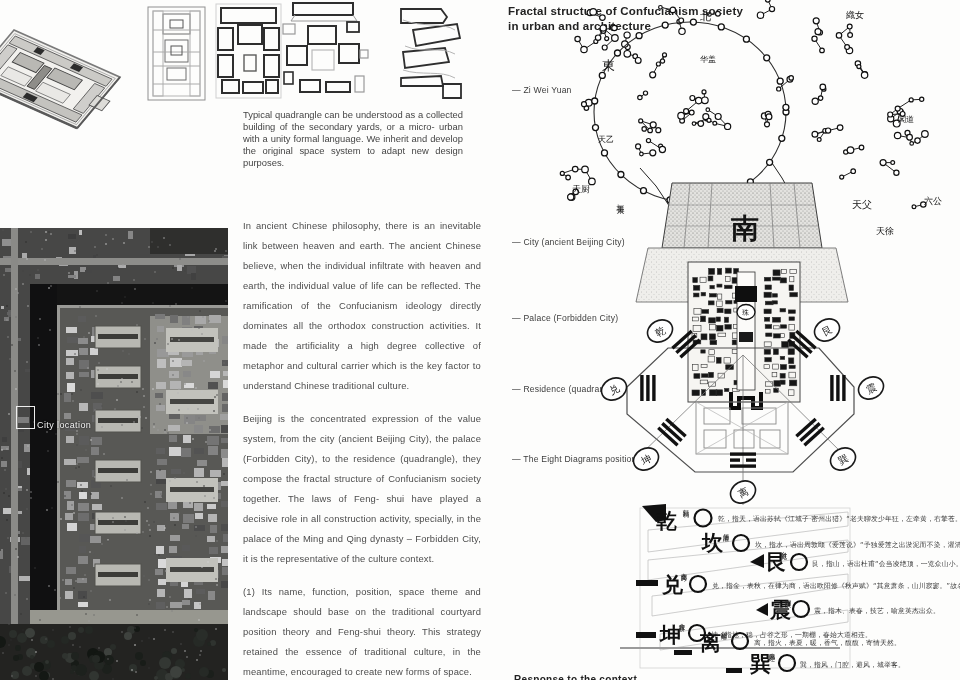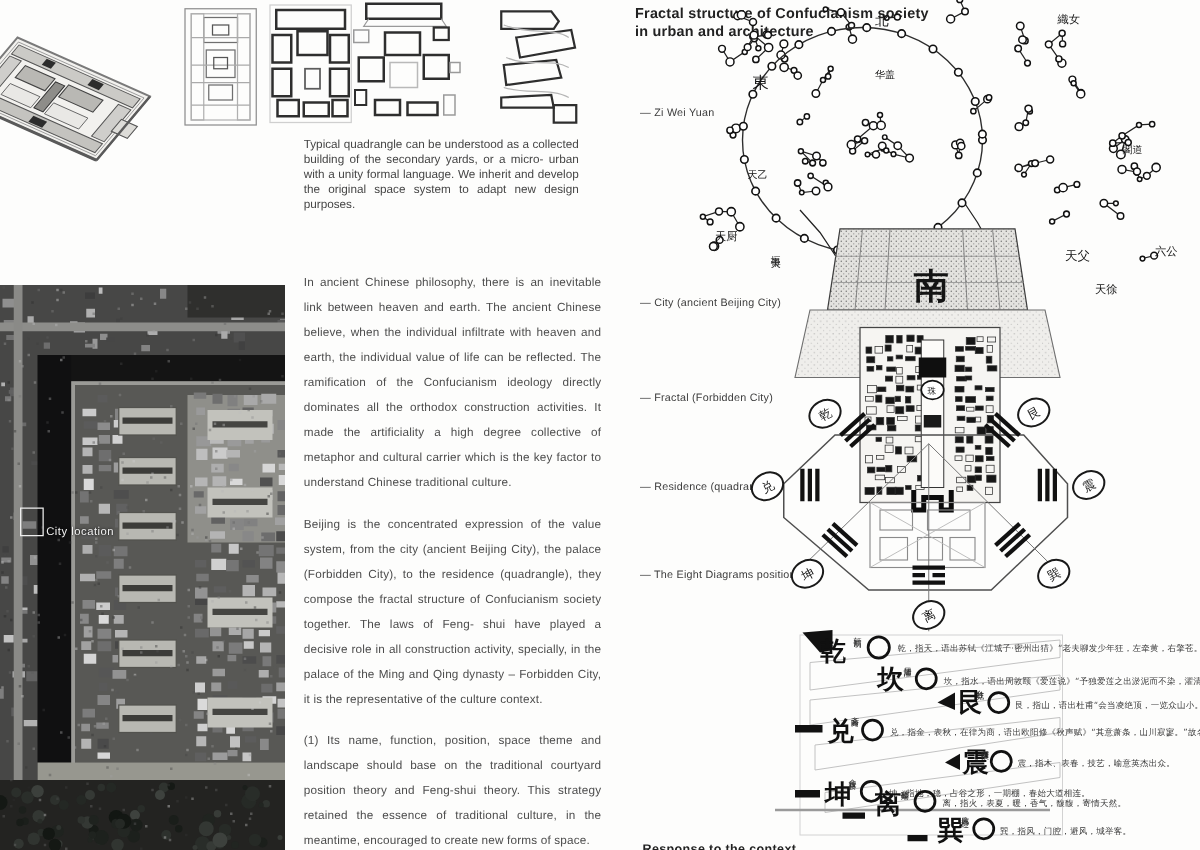--- a/index.html
+++ b/index.html
@@ -786,21 +786,21 @@
   <div class="para" style="margin-top:13px">Beijing is the concentrated expression of the value system, from the city (ancient Beijing City), the palace (Forbidden City), to the residence (quadrangle), they compose the fractal structure of Confucianism society together. The laws of Feng- shui have played a decisive role in all construction activity, specially, in the palace of the Ming and Qing dynasty –  Forbidden City, it is the representative of the culture context.</div>
   <div class="para" style="margin-top:13px">(1) Its name, function, position, space theme and landscape should base on the traditional courtyard position theory and Feng-shui theory. This strategy retained the essence of traditional culture, in the meantime, encouraged to create new forms of space.</div>
 </div>
 
 <div class="abs rtitle" style="left:508px;top:4px">
   <div>Fractal structure of Confucianism society</div>
   <div>in urban and architecture</div>
 </div>
 <div class="abs laylab" style="left:512px;top:85px">—  Zi Wei Yuan</div>
 <div class="abs laylab" style="left:512px;top:237px">—  City (ancient Beijing City)</div>
-<div class="abs laylab" style="left:512px;top:313px">—  Fractal (Forbidden City)</div>
+<div class="abs laylab" style="left:512px;top:313px">—  Palace (Forbidden City)</div>
 <div class="abs laylab" style="left:512px;top:384px">—  Residence (quadrangle)</div>
 <div class="abs laylab" style="left:512px;top:454px">—  The Eight Diagrams position</div>
 <div class="abs resp" style="left:514px;top:656px">Response to the context</div>
 
 <svg class="abs" id="rdiag" style="left:480px;top:0" width="480" height="680" viewBox="480 0 480 680">
   <defs>
     <pattern id="stip" width="4" height="4" patternUnits="userSpaceOnUse">
       <rect width="4" height="4" fill="#e3e2df"></rect>
       <circle cx="1" cy="1" r=".55" fill="#6e6e6e"></circle>
         <circle cx="3" cy="3" r=".5" fill="#8b8b8b"></circle>

